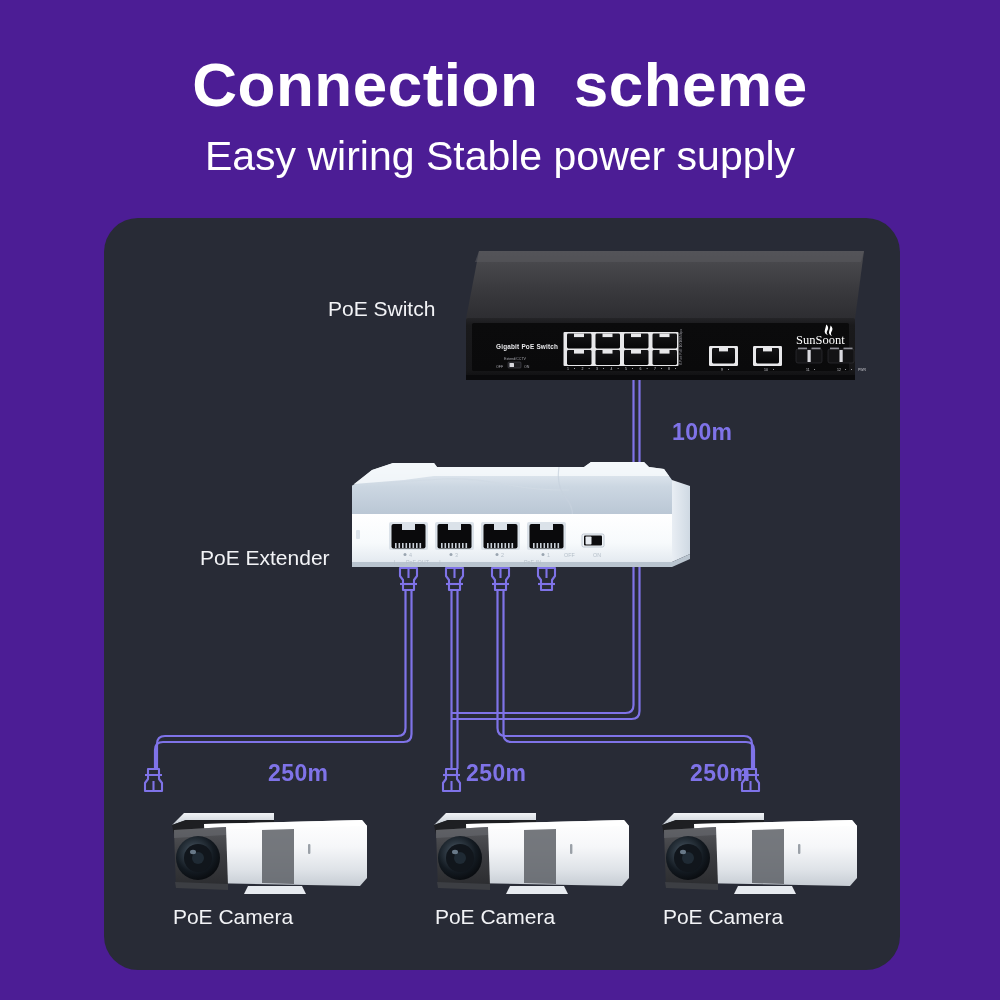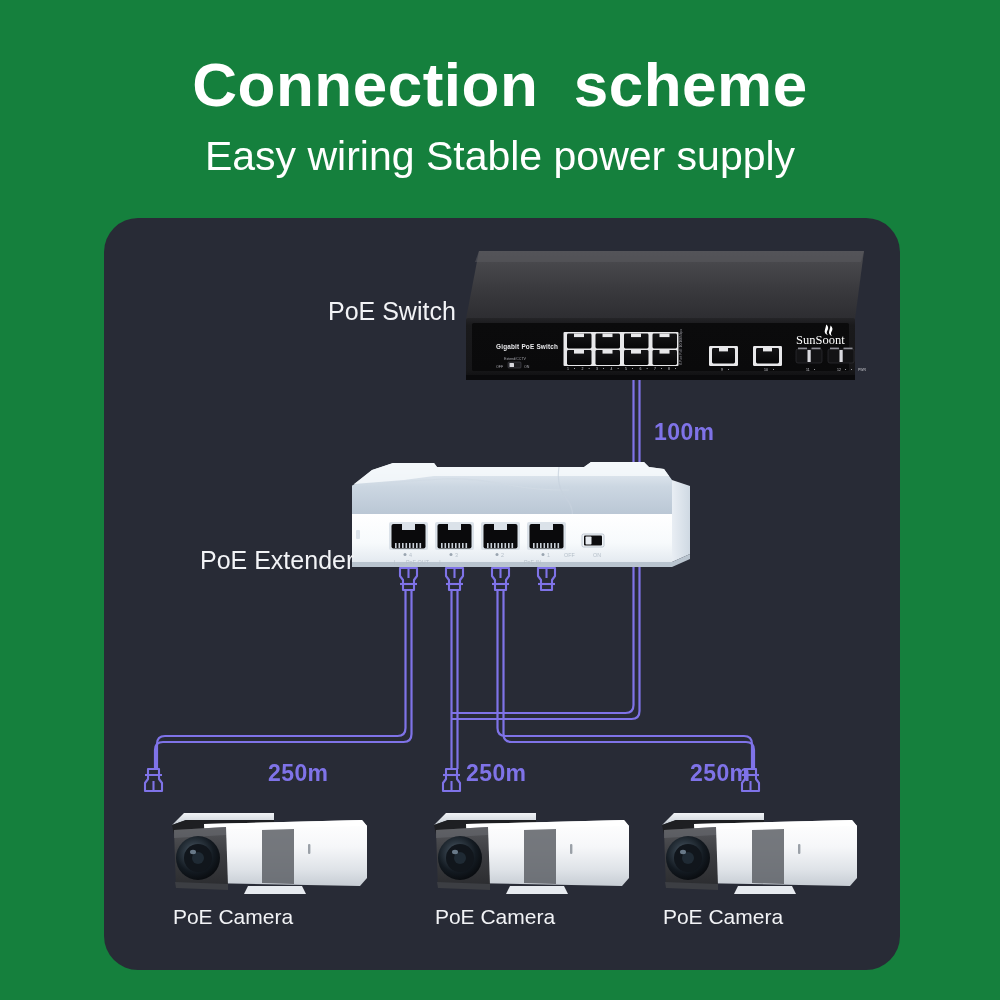--- a/index.html
+++ b/index.html
@@ -10,21 +10,21 @@
   body {
     width: 1000px;
     height: 1000px;
     overflow: hidden;
     font-family: "Liberation Sans", sans-serif;
     position: relative;
   }
   #root {
     position: absolute;
     inset: 0;
-    background: #15803d;
+    background: #4c1d95;
   }
 
   
   .title {
     position: absolute;
     left: 0; right: 0;
     top: 52px;
     text-align: center;
     color: #ffffff;
     font-size: 62px;
@@ -52,21 +52,21 @@
     width: 796px;
     height: 752px;
     background: #282b36;
     border-radius: 34px;
     overflow: hidden;
   }
 
   .dlabel {
     position: absolute;
     color: #f2f3f6;
-    font-size: 25px;
+    font-size: 21px;
     font-weight: 400;
     white-space: nowrap;
   }
   .dist {
     position: absolute;
     color: #7f73e8;
     font-size: 23px;
     font-weight: 600;
     white-space: nowrap;
     letter-spacing: 0.4px;
@@ -491,19 +491,19 @@
           <path d="M 13 74 L 66 76 L 66 82 L 14 80 Z" fill="#3c3e43"></path>
           <path d="M 86 78 L 140 78 L 144 86 L 82 86 Z" fill="#e7ebf0"></path>
         </g>
         <text x="71" y="116" text-anchor="middle" font-family="'Liberation Sans', sans-serif" font-size="21" fill="#f2f3f6">PoE Camera</text>
       </g>
     </svg>
 
     <div class="dlabel" style="left:224px; top:79px;">PoE Switch</div>
     <div class="dlabel" style="left:96px; top:328px;">PoE Extender</div>
 
-    <div class="dist" style="left:550px; top:201px;">100m</div>
+    <div class="dist" style="left:568px; top:201px;">100m</div>
     <div class="dist" style="left:164px; top:542px;">250m</div>
     <div class="dist" style="left:362px; top:542px;">250m</div>
     <div class="dist" style="left:586px; top:542px;">250m</div>
 
   </div>
 </div>
 
 </body></html>

